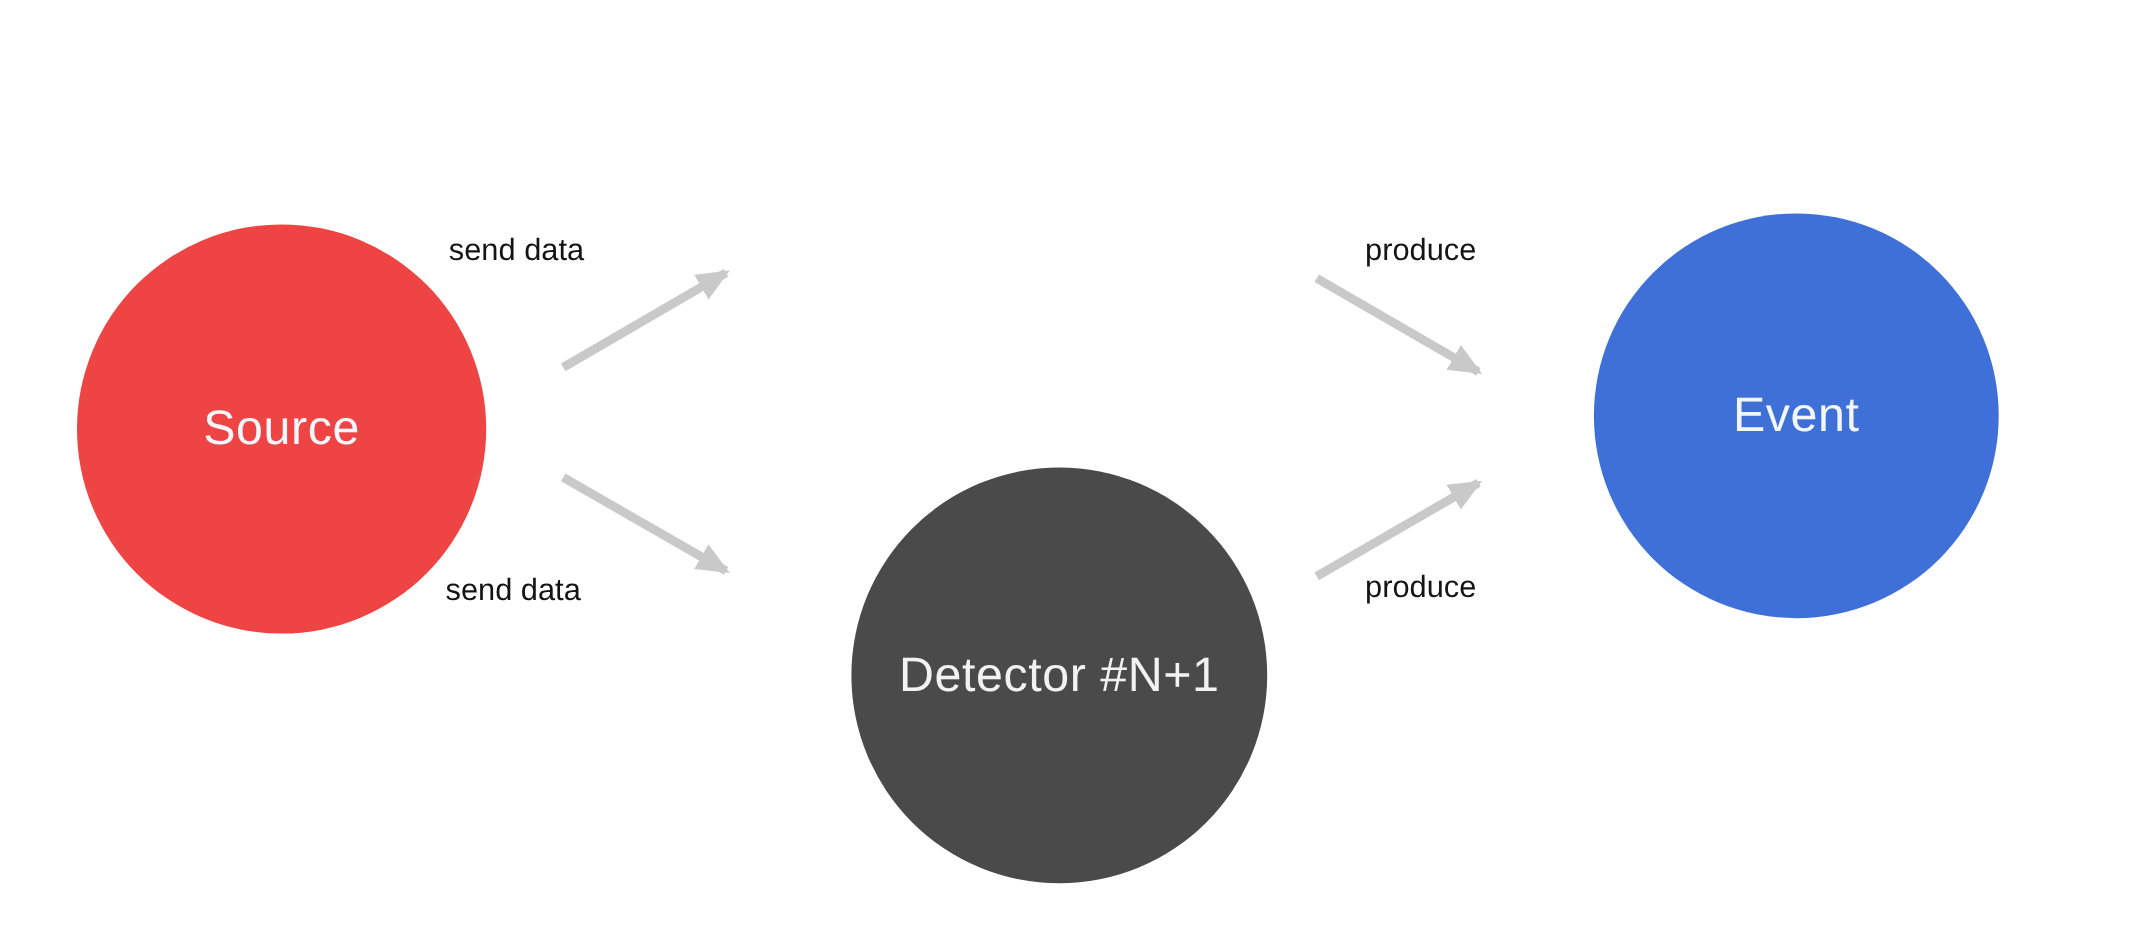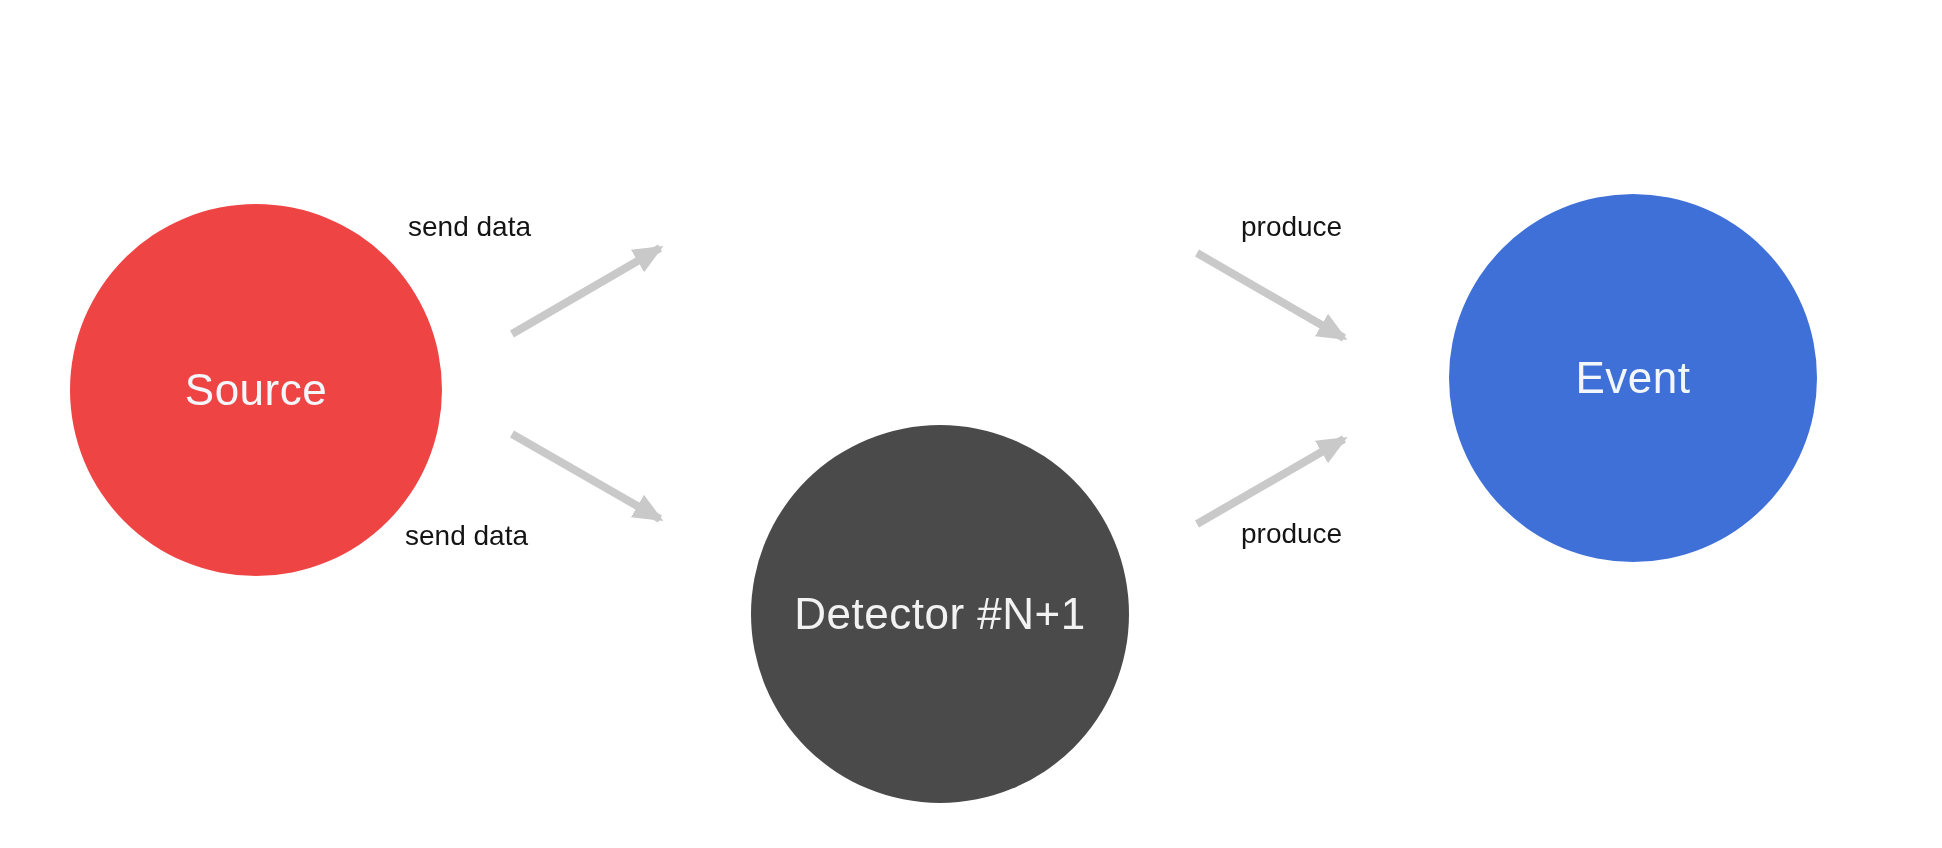--- a/index.html
+++ b/index.html
@@ -32,21 +32,21 @@
   }
   .node-label {
     font-size: 44px;
     font-weight: 400;
     letter-spacing: 0.5px;
     line-height: 1.1;
     white-space: nowrap;
   }
   .node-source    { left: 70px;   top: 204px; width: 372px; height: 372px; }
   .node-detector-n  { left: 751px;  top: 12px;  width: 378px; height: 378px; }
-  .node-detector-n1 { left: 751px;  top: 425px; width: 378px; height: 378px; }
+  .node-detector-n1 { left: 774px;  top: 425px; width: 378px; height: 378px; }
   .node-event     { left: 1449px; top: 194px; width: 368px; height: 368px; }
   .edge-label {
     position: absolute;
     font-size: 28px;
     font-weight: 400;
     white-space: nowrap;
     line-height: 1.1;
   }
   .edge-label-send-top    { left: 408px;  top: 212px; }
   .edge-label-send-bottom { left: 405px;  top: 521px; }

